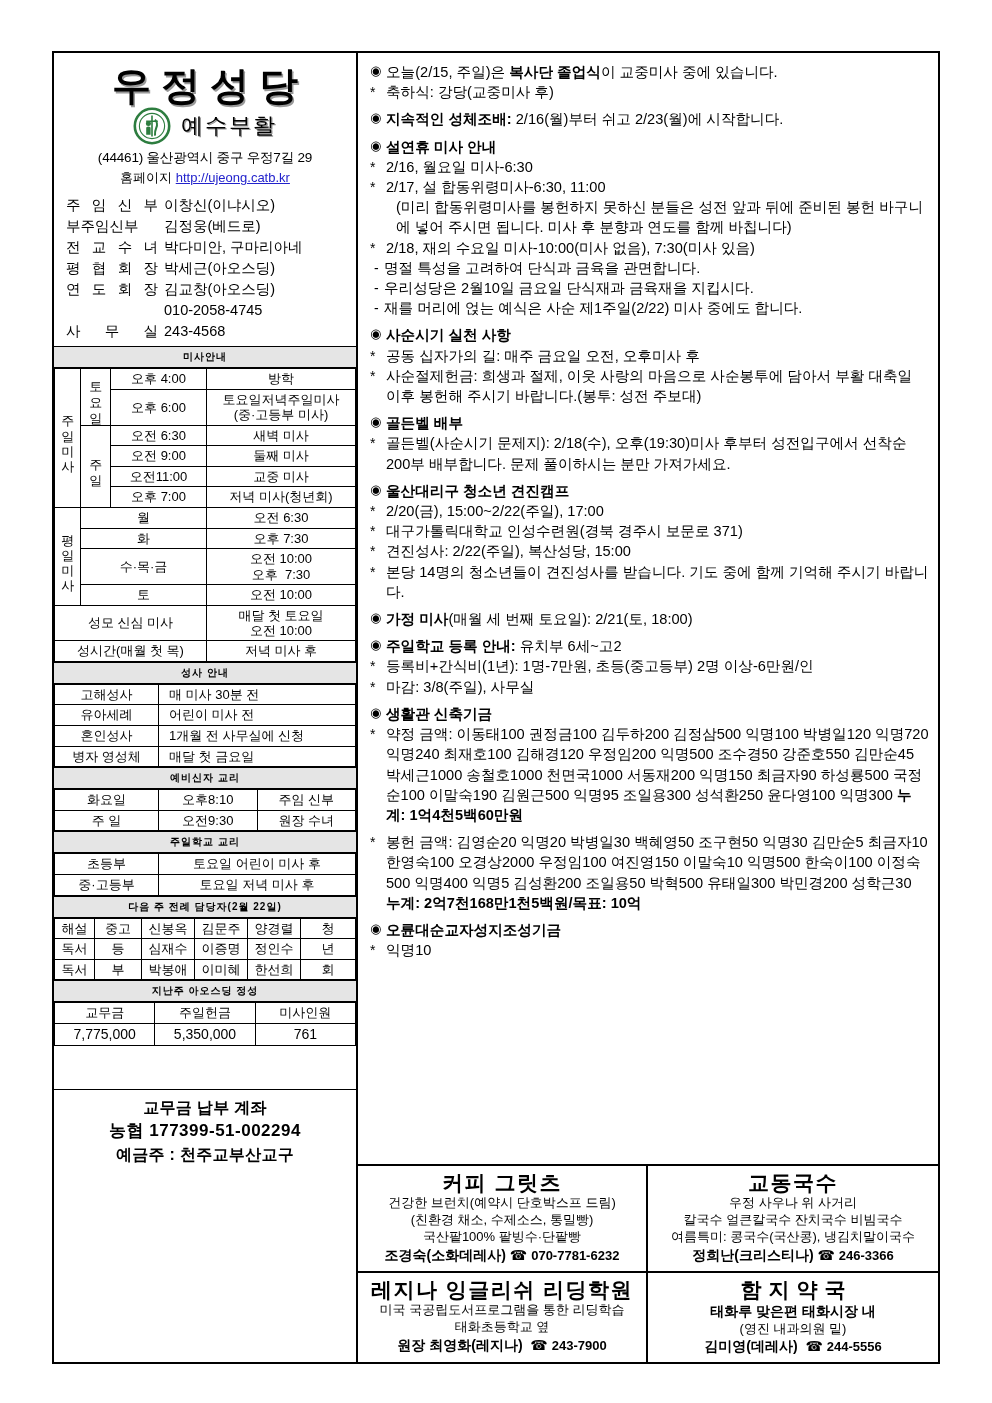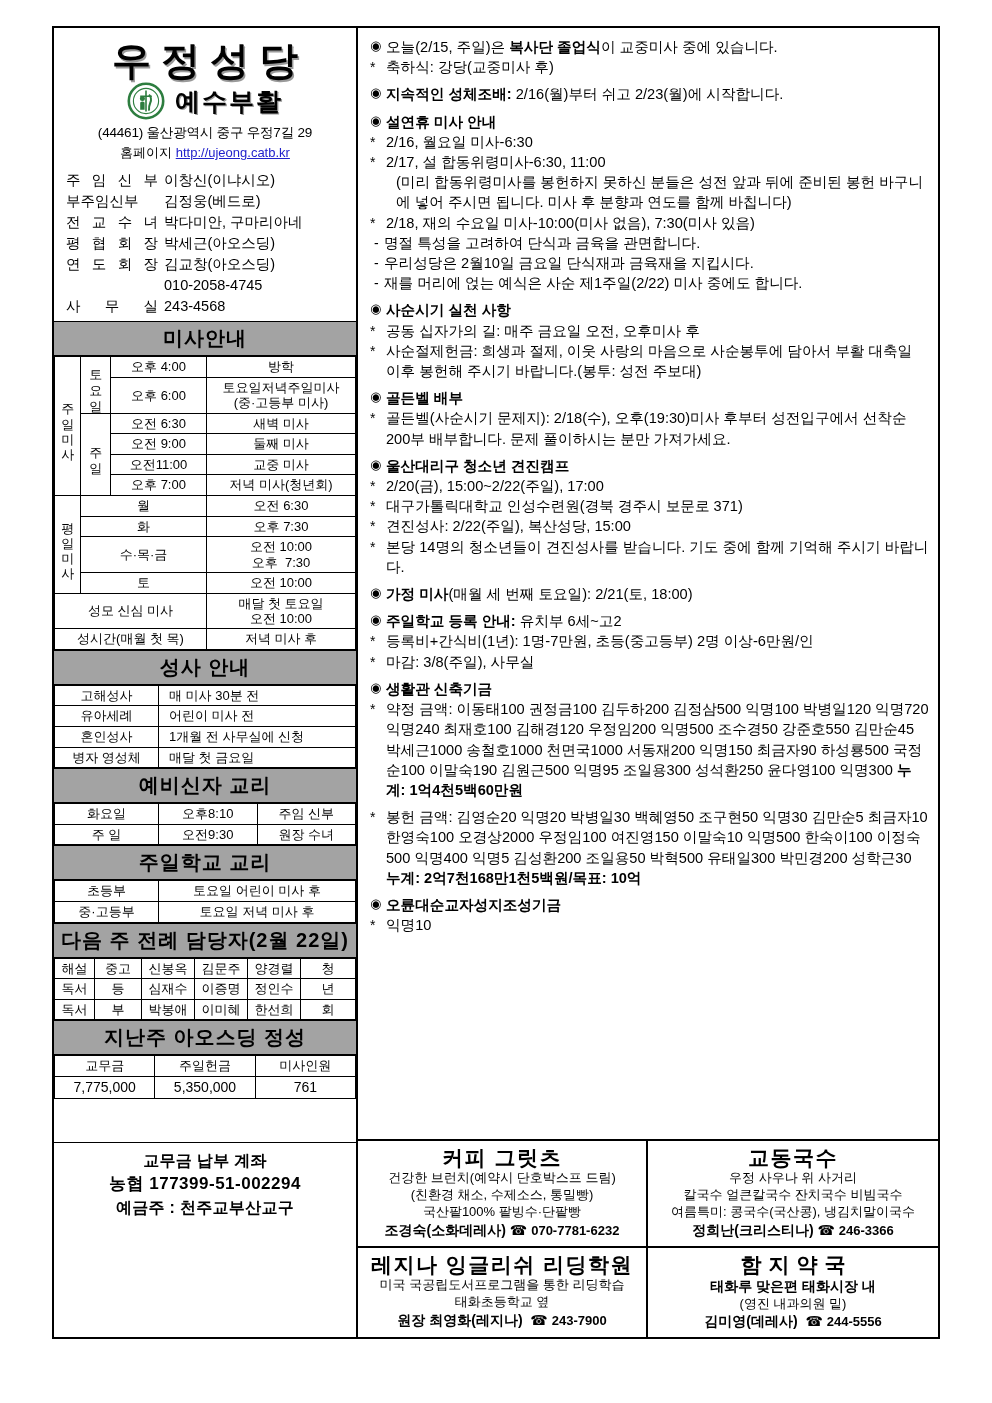--- a/index.html
+++ b/index.html
@@ -3,21 +3,21 @@
 <meta charset="utf-8">
 <style>
   html,body{margin:0;padding:0;background:#fff;}
   body{
     font-family:"Liberation Sans","DejaVu Sans",sans-serif;
     color:#000;
     -webkit-font-smoothing:none;
   }
   #page{
     width:992px;height:1403px;position:relative;box-sizing:border-box;
-    padding:26px 52px 48px 52px;
+    padding:51px 52px 48px 52px;
   }
   .frame{
     border:2px solid #000;width:888px;height:1313px;box-sizing:border-box;
     display:flex;flex-direction:row;position:relative;
   }
   
   .left{
     width:304px;box-sizing:border-box;border-right:2px solid #000;
     display:flex;flex-direction:column;
   }
@@ -25,21 +25,21 @@
   .church-name{
     font-size:39px;font-weight:bold;letter-spacing:10px;
     line-height:1.06;text-indent:10px;
     text-shadow:1.5px 1.5px 0 #9a9a9a;
   }
   .sub-row{
     display:flex;align-items:center;justify-content:center;gap:10px;margin-top:1px;
   }
   .logo{width:38px;height:38px;flex:0 0 38px;position:relative;}
   .jesus-risen{
-    font-size:25px;font-weight:bold;letter-spacing:2px;
+    font-size:22px;font-weight:normal;letter-spacing:2px;
     text-shadow:1.2px 1.2px 0 #9a9a9a;
   }
   .addr{font-size:13.5px;margin-top:4px;letter-spacing:-0.2px;}
   .home{font-size:13px;margin-top:2px;}
   .home a{color:#2222cc;}
   .home .lbl{color:#000;}
   .people{padding:4px 10px 5px 12px;font-size:14.5px;line-height:1.44;}
   .people .prow{display:flex;}
   .people .k{
     width:92px;flex:0 0 92px;
@@ -47,21 +47,21 @@
   }
   .people .k span{display:inline-block;}
   .people .v{padding-left:6px;white-space:nowrap;}
 
   table.tbl{border-collapse:collapse;width:100%;table-layout:fixed;}
   table.tbl td,table.tbl th{
     border:1px solid #000;text-align:center;vertical-align:middle;
     font-size:13px;padding:2px 1px;line-height:1.2;font-weight:normal;
   }
   .bandhead{
-    background:#a3a3a3;font-weight:bold;font-size:20px;letter-spacing:1px;
+    background:#e5e5e5;font-weight:bold;font-size:10px;letter-spacing:1px;
     padding:3px 0;border:1px solid #000;border-left:0;border-right:0;
     text-align:center;
   }
   .vert{
     writing-mode:vertical-rl;text-orientation:upright;
     letter-spacing:2px;display:inline-block;font-size:13px;
   }
   .leftsec{border-top:1px solid #000;margin-top:43px;}
   .acct{
     text-align:center;font-weight:bold;font-size:16px;line-height:1.42;

